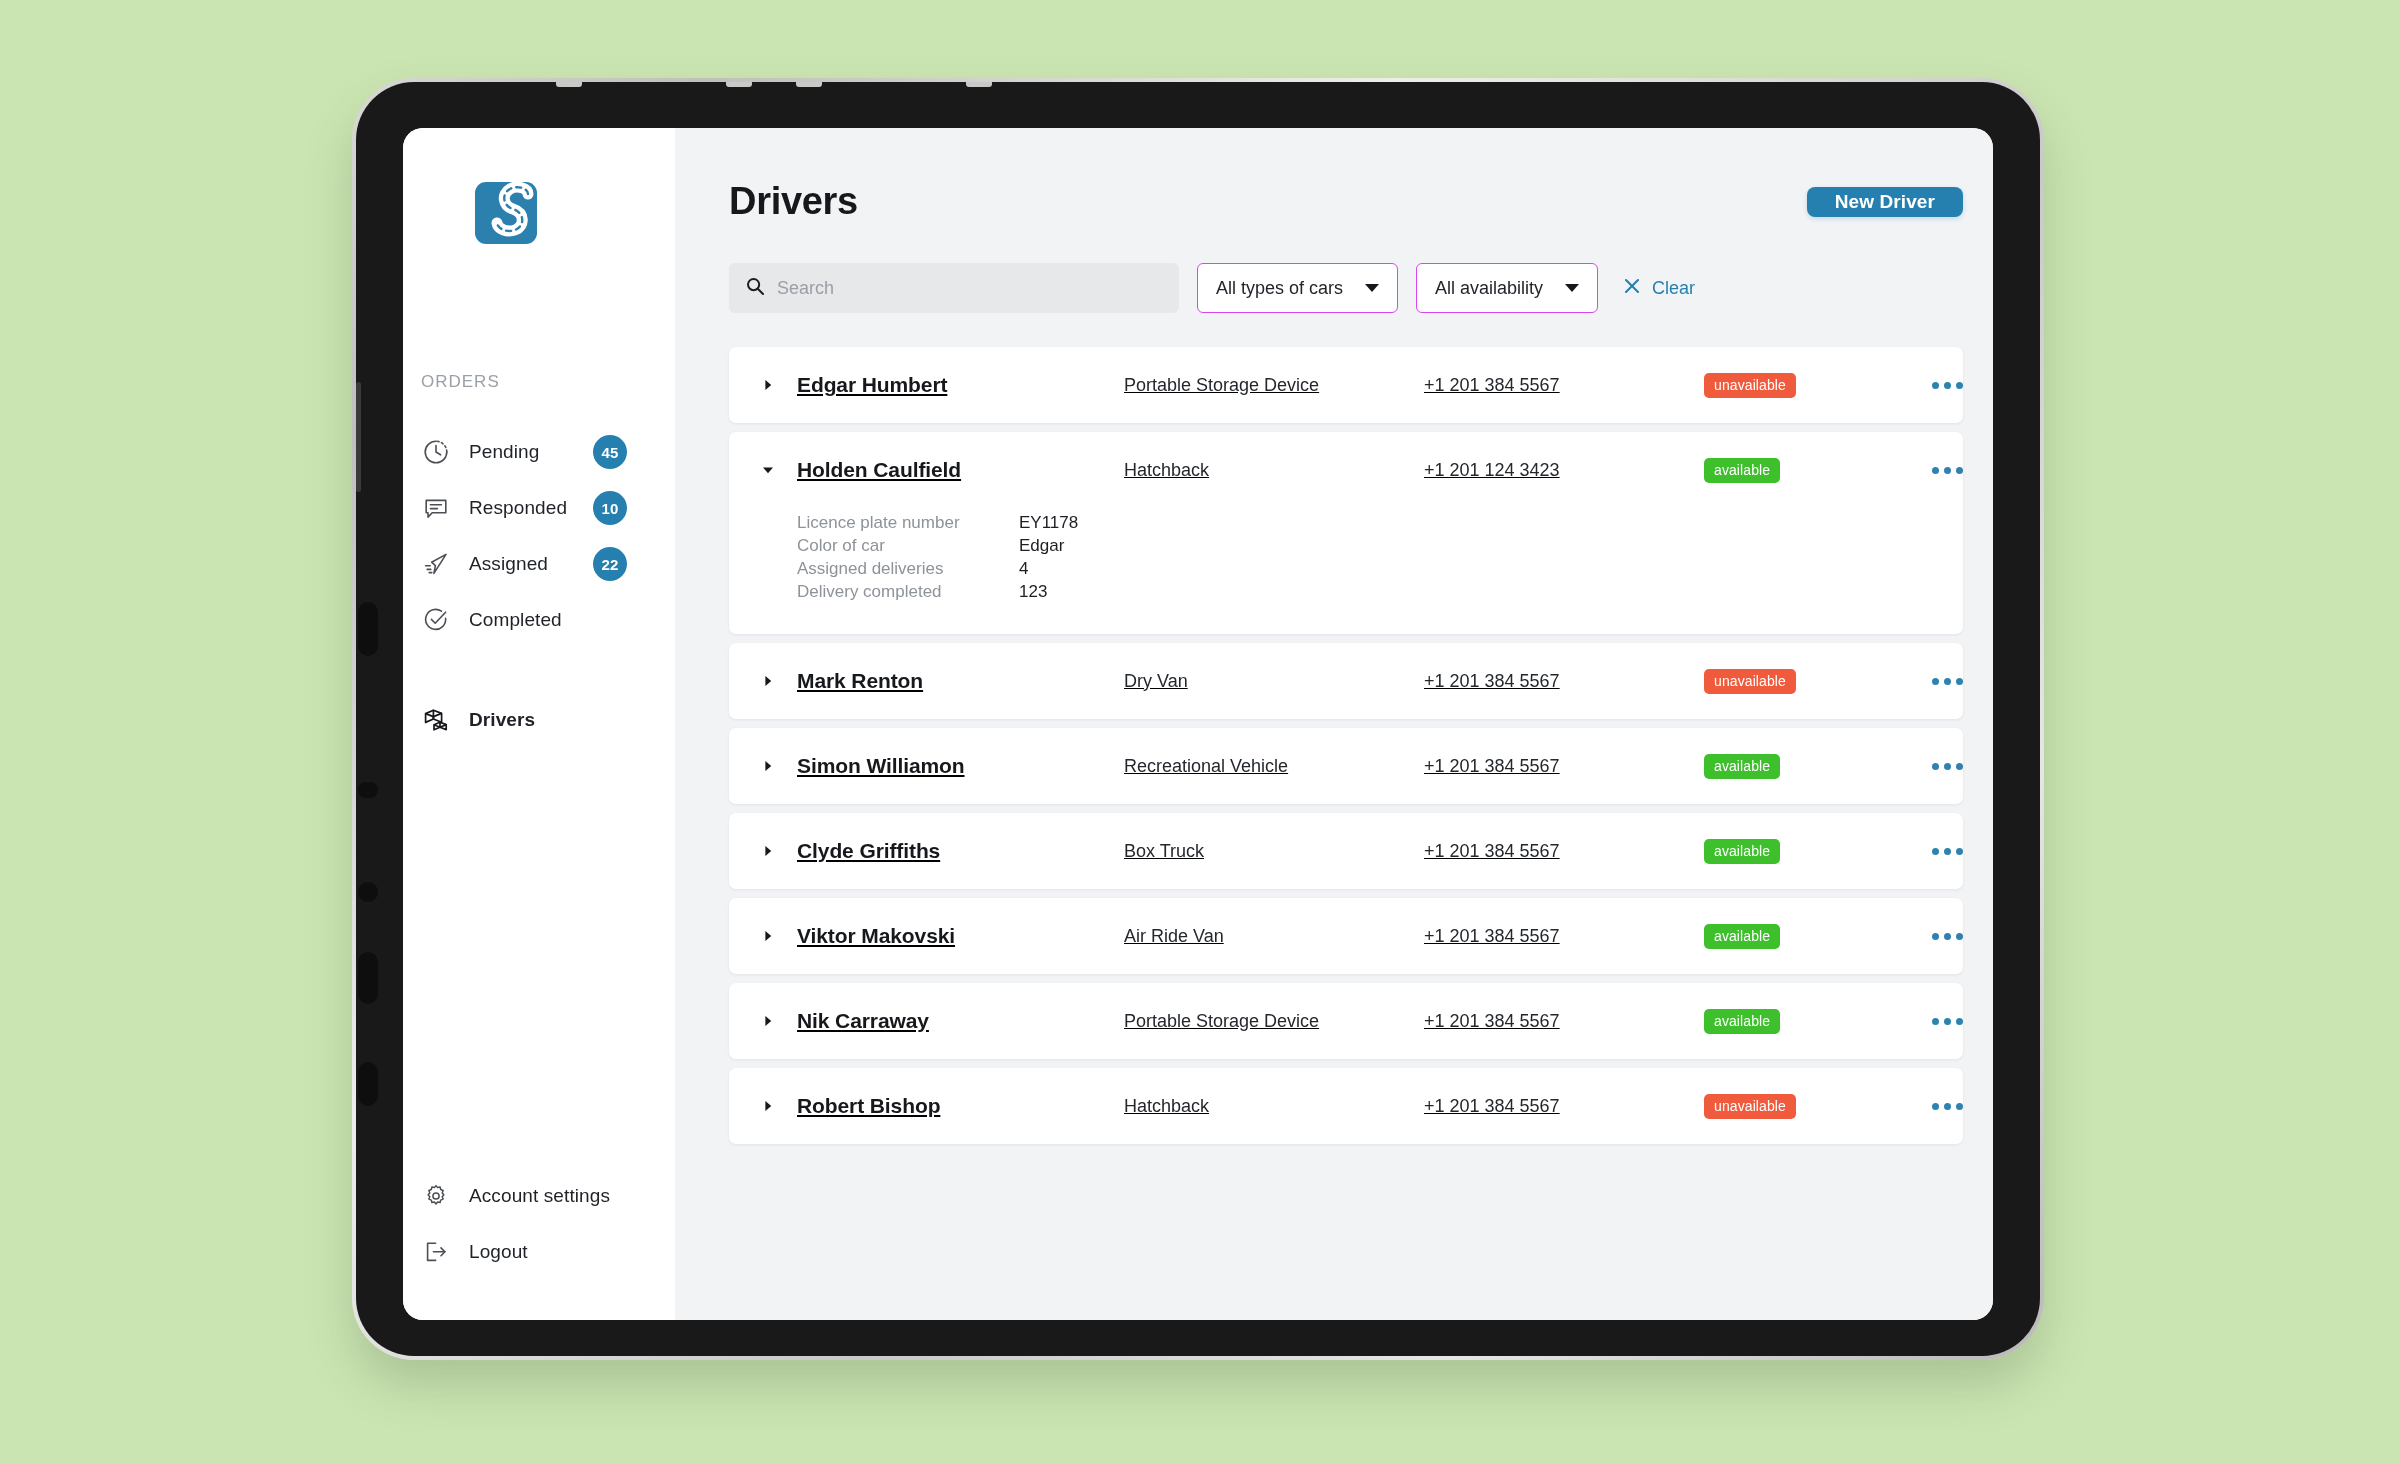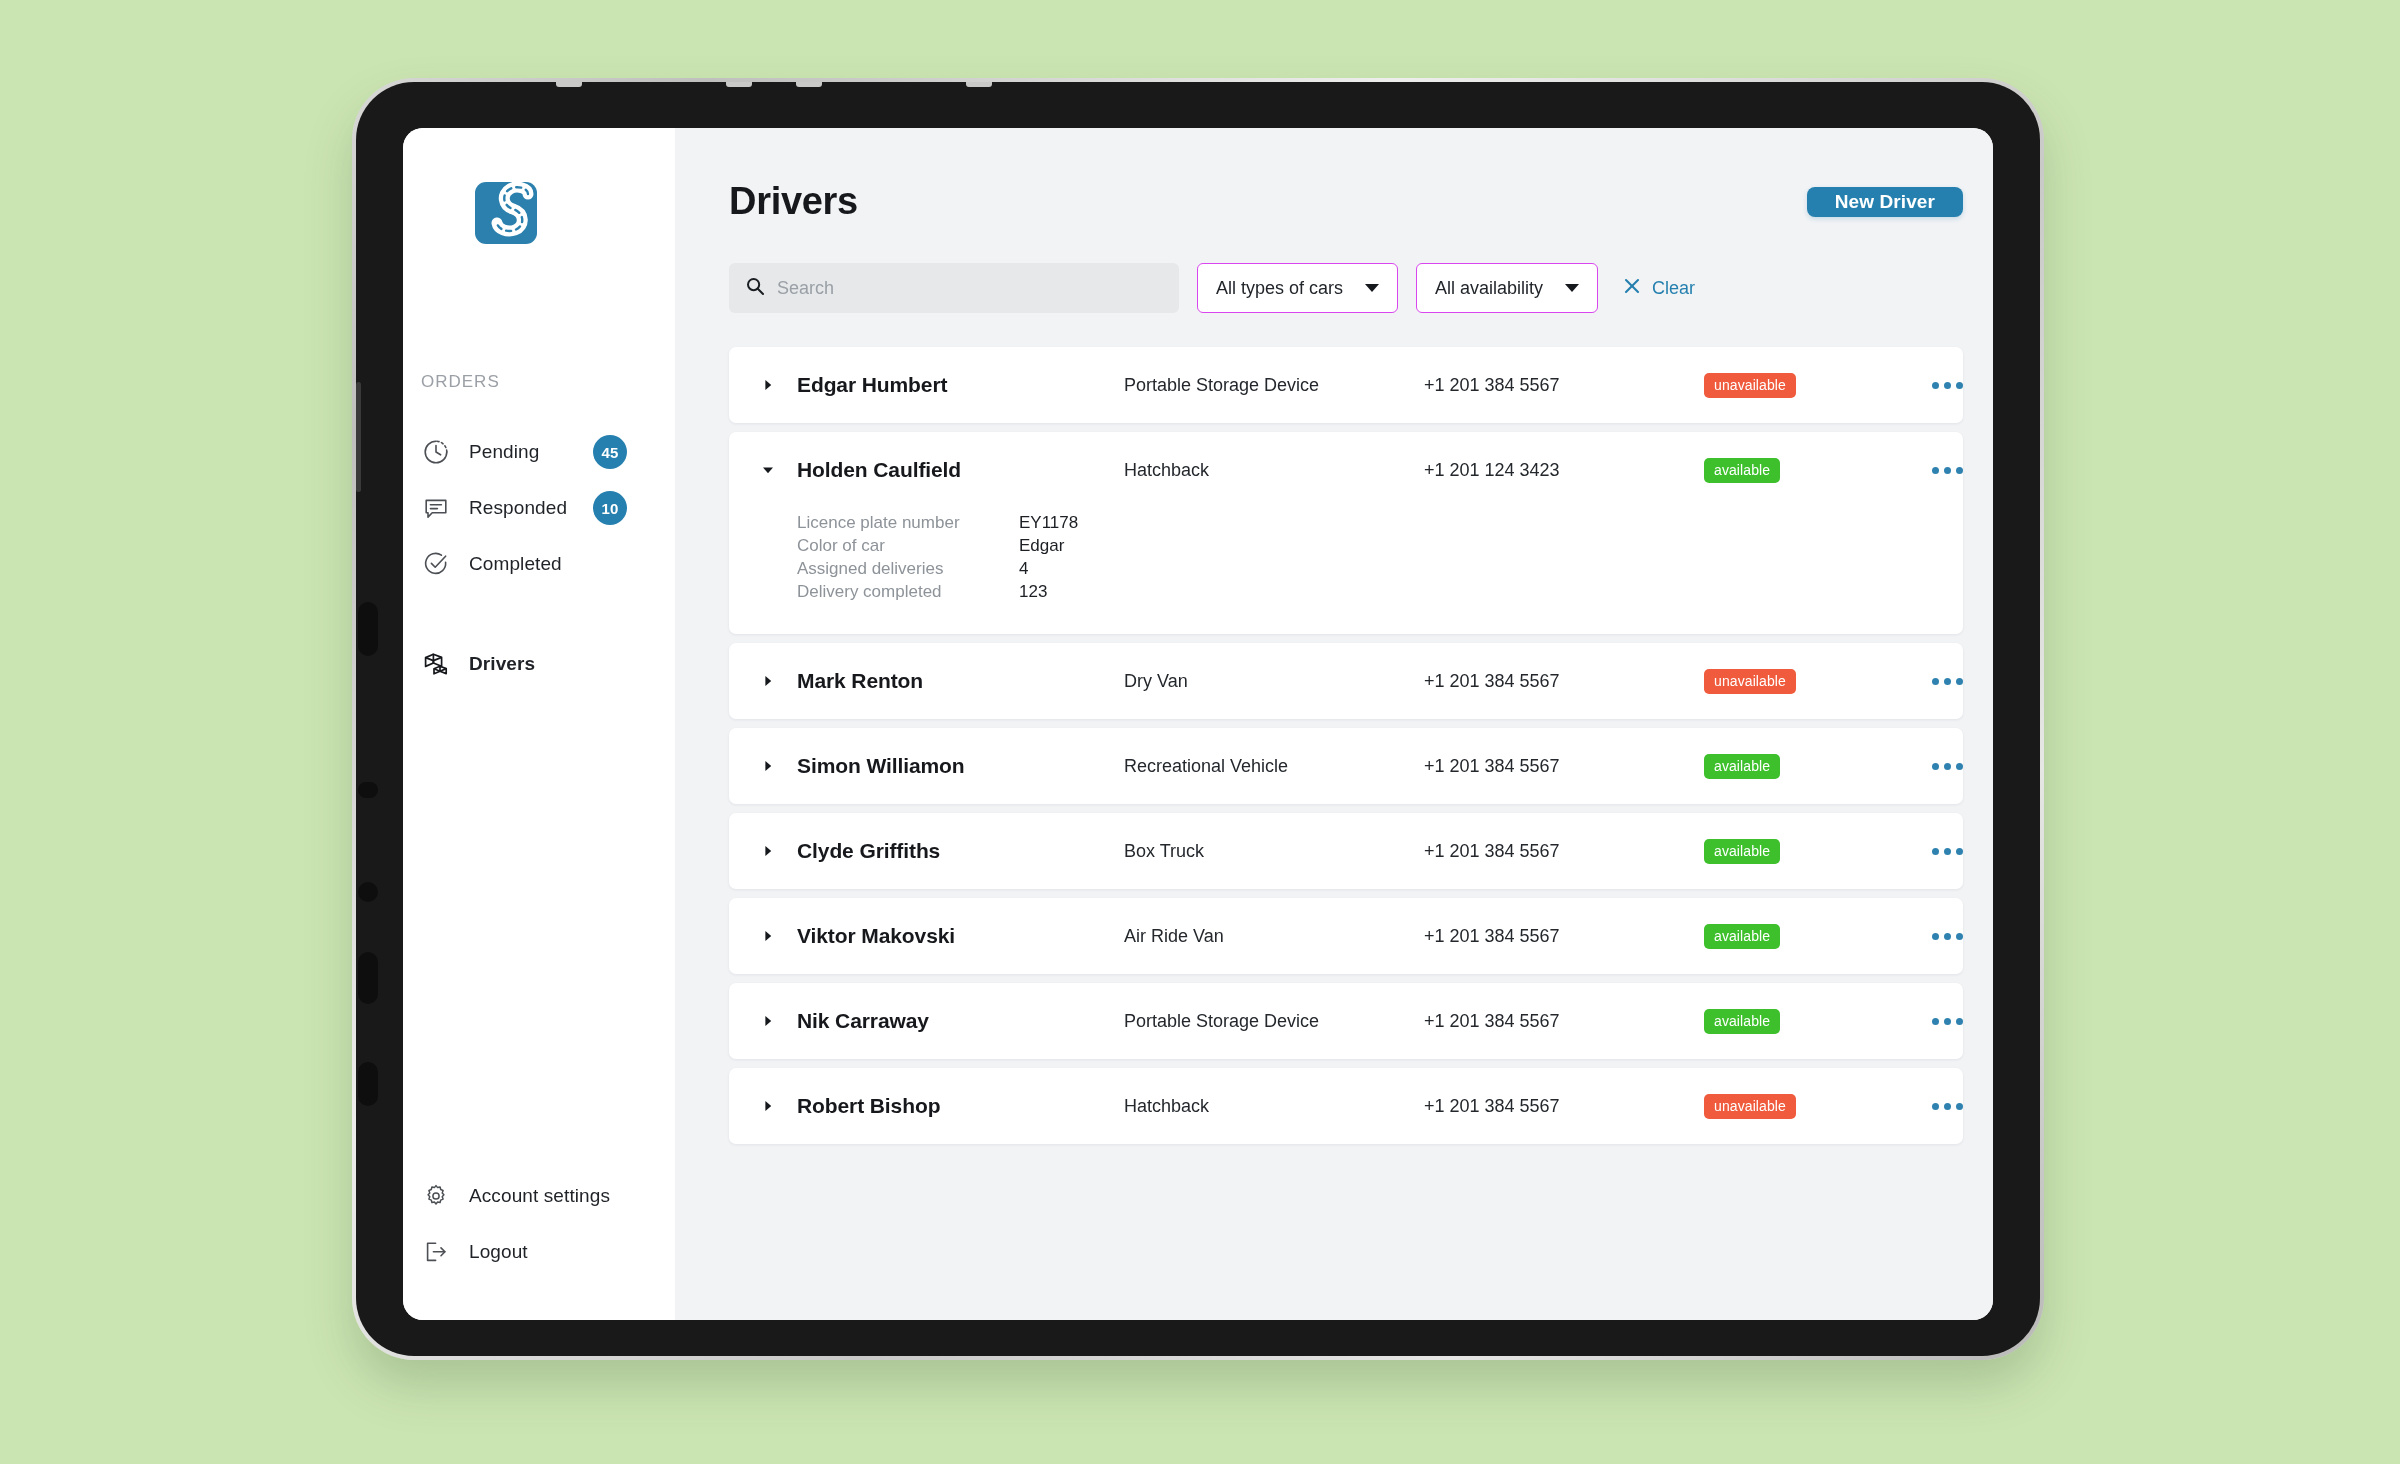--- a/index.html
+++ b/index.html
@@ -262,20 +262,21 @@
     border-radius: 7px;
     margin-bottom: 9px;
     box-shadow: 0 1px 3px rgba(25,35,50,0.07);
     padding: 0 28px;
   }
   .row-main {
     display: flex;
     align-items: center;
     height: 76px;
     cursor: pointer;
+    text-decoration: underline;
   }
   .chev {
     width: 22px;
     flex: 0 0 22px;
     display: flex;
     align-items: center;
     justify-content: center;
     color: #15181c;
   }
   .col-name {
@@ -399,20 +400,32 @@
           <svg width="26" height="26" viewBox="0 0 26 26" fill="none" stroke="currentColor" stroke-width="1.6">
             <path d="M3.2 5.4 h19.6 v12.4 h-13.6 l-4.2 4.3 v-4.3 h-1.8 z" stroke-linejoin="round"></path>
             <path d="M7.4 9.8 h11" stroke-linecap="round"></path>
             <path d="M7.4 13.6 h7" stroke-linecap="round"></path>
           </svg>
         </span>
         <span class="nav-label">Responded</span>
         <span class="nav-badge">10</span>
       </div>
 
+      <div class="nav-item">
+        <span class="nav-icon">
+          <svg width="26" height="26" viewBox="0 0 26 26" fill="none" stroke="currentColor" stroke-width="1.6">
+            <path d="M23 3.4 L8.6 11.2 L12.4 14.6 L10.9 22.4 L23 3.4 z" stroke-linejoin="round"></path>
+            <path d="M2.6 14.8 h4.6" stroke-linecap="round"></path>
+            <path d="M4.2 18.4 h3.6" stroke-linecap="round"></path>
+            <path d="M6.2 21.6 h2.6" stroke-linecap="round"></path>
+          </svg>
+        </span>
+        <span class="nav-label">Assigned</span>
+        <span class="nav-badge">22</span>
+      </div>
 
       <div class="nav-item">
         <span class="nav-icon">
           <svg width="26" height="26" viewBox="0 0 26 26" fill="none" stroke="currentColor" stroke-width="1.6">
             <path d="M22.6 11.4 A10 10 0 1 1 18.4 4.2" stroke-linecap="round"></path>
             <path d="M8.4 12.4 L12.2 16.2 L22.6 5.2" stroke-linecap="round" stroke-linejoin="round"></path>
           </svg>
         </span>
         <span class="nav-label">Completed</span>
       </div>

